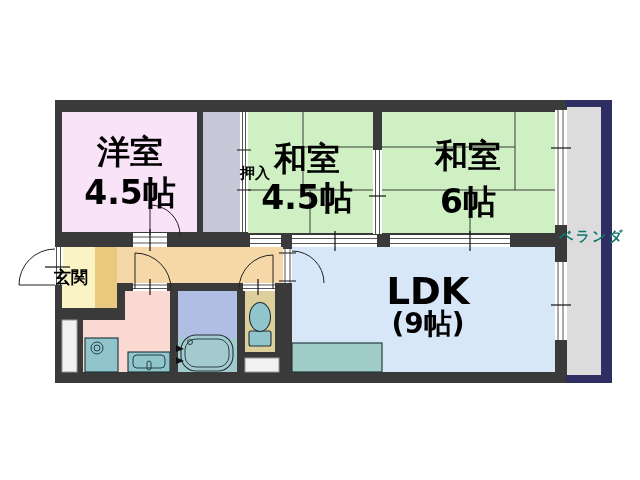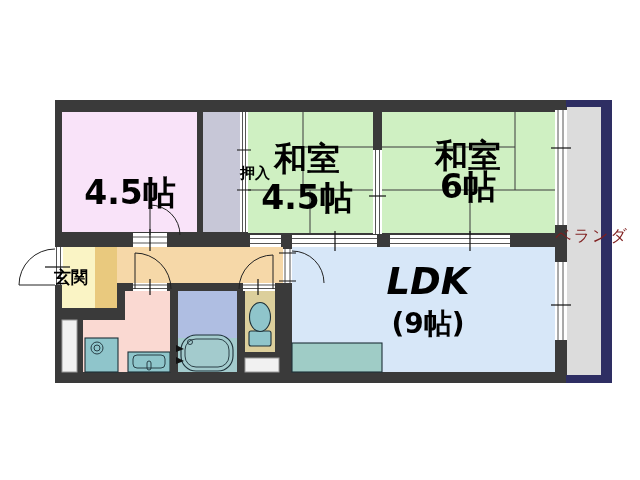--- a/index.html
+++ b/index.html
@@ -6,21 +6,21 @@
   .canvas{position:relative;width:640px;height:480px;background:#ffffff;overflow:hidden;
           font-family:"DejaVu Sans", sans-serif;}
   .plan-svg{position:absolute;left:0;top:0;}
   .lbl{position:absolute;transform:translate(-50%,-50%);color:#000;font-weight:600;
        white-space:nowrap;text-align:center;line-height:1;}
   .lbl-big{font-size:33px;}
   .lbl-ldk{font-size:37px;font-weight:600;}
   .lbl-ldk-size{font-size:28px;}
   .lbl-small{font-size:15px;margin-left:34px;}
   .lbl-genkan{font-size:17px;}
-  .lbl-veranda{font-size:16px;letter-spacing:2px;color:#7f1d1d;font-weight:400;}
+  .lbl-veranda{font-size:14px;letter-spacing:2px;color:#0f766e;font-weight:700;}
   
   .c-wall{fill:#3A3A3A;}
   .c-navy{fill:#2E2E63;}
   .c-veranda{fill:#DCDCDC;}
   .c-western{fill:#F9E3F9;}
   .c-closet{fill:#C7C7D7;}
   .c-tatami{fill:#CFF0C2;}
   .c-ldk{fill:#D7E7F8;}
   .c-hall{fill:#F6D8A8;}
   .c-genkan{fill:#FAF4C5;}
@@ -144,24 +144,25 @@
     <path class="arc" d="M292,251 A32,32 0 0 1 324,283"></path>
 
     <rect x="555" y="110" width="12" height="115" class="c-white"></rect>
     <path class="ln" d="M558,110 V225 M563,110 V225"></path>
     <path class="ln-dk" d="M551,148 H571"></path>
     <rect x="555" y="262" width="12" height="78" class="c-white"></rect>
     <path class="ln" d="M558,262 V340 M563,262 V340"></path>
     <path class="ln-dk" d="M551,305 H571"></path>
   </svg>
 
+  <div class="lbl lbl-big" style="left:130px;top:151px;">洋室</div>
   <div class="lbl lbl-big" style="left:130px;top:192px;">4.5帖</div>
   <div class="lbl lbl-small" style="left:221px;top:173px;">押入</div>
   <div class="lbl lbl-big" style="left:307px;top:158px;">和室</div>
   <div class="lbl lbl-big" style="left:307px;top:197px;">4.5帖</div>
   <div class="lbl lbl-big" style="left:468px;top:155px;">和室</div>
-  <div class="lbl lbl-big" style="left:468px;top:186px;">6帖</div>
-  <div class="lbl lbl-ldk" style="left:428px;top:281px;font-style:italic;">LDK</div>
+  <div class="lbl lbl-big" style="left:468px;top:201px;">6帖</div>
+  <div class="lbl lbl-ldk" style="left:428px;top:291px;">LDK</div>
   <div class="lbl lbl-ldk-size" style="left:428px;top:324px;">(9帖)</div>
   <div class="lbl lbl-genkan" style="left:71px;top:277px;">玄関</div>
   <div class="lbl lbl-veranda" style="left:592px;top:236px;">ベランダ</div>
 
 </div>
 
 </body></html>

